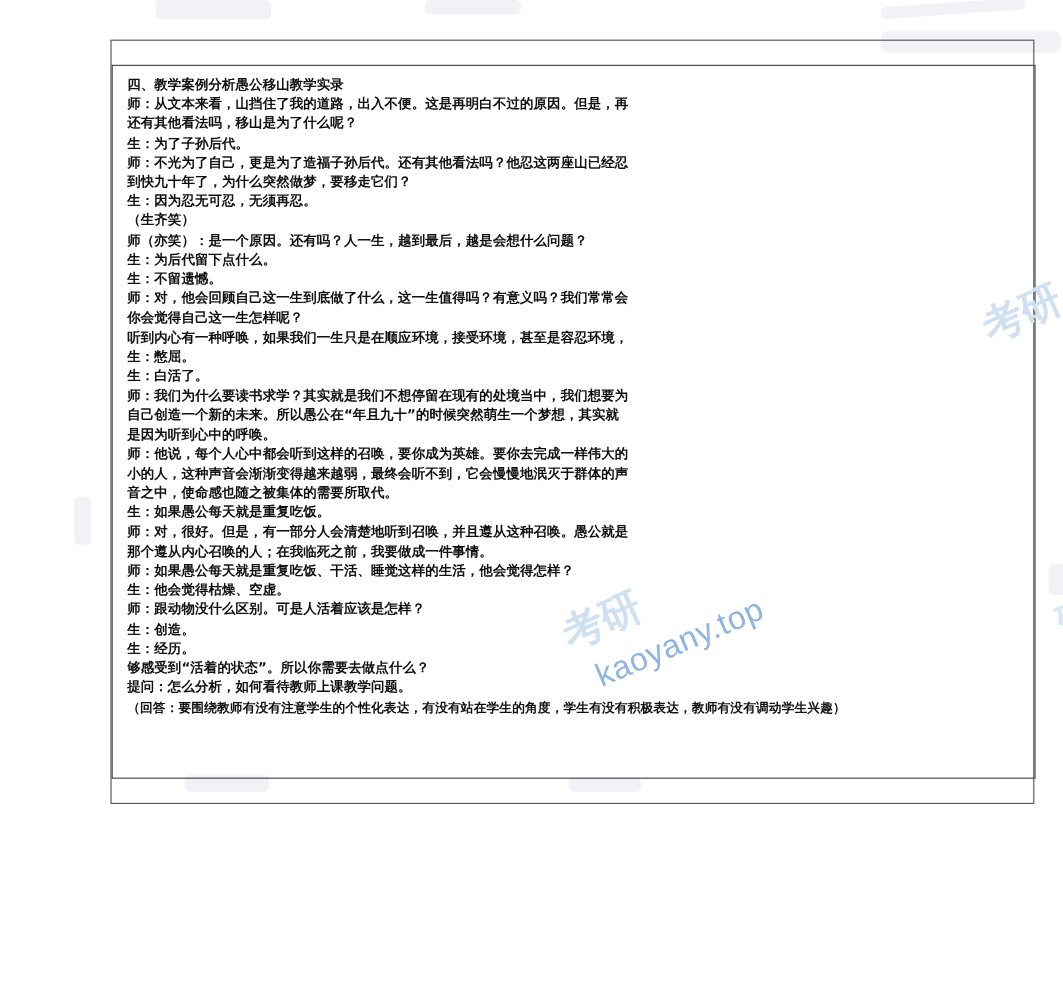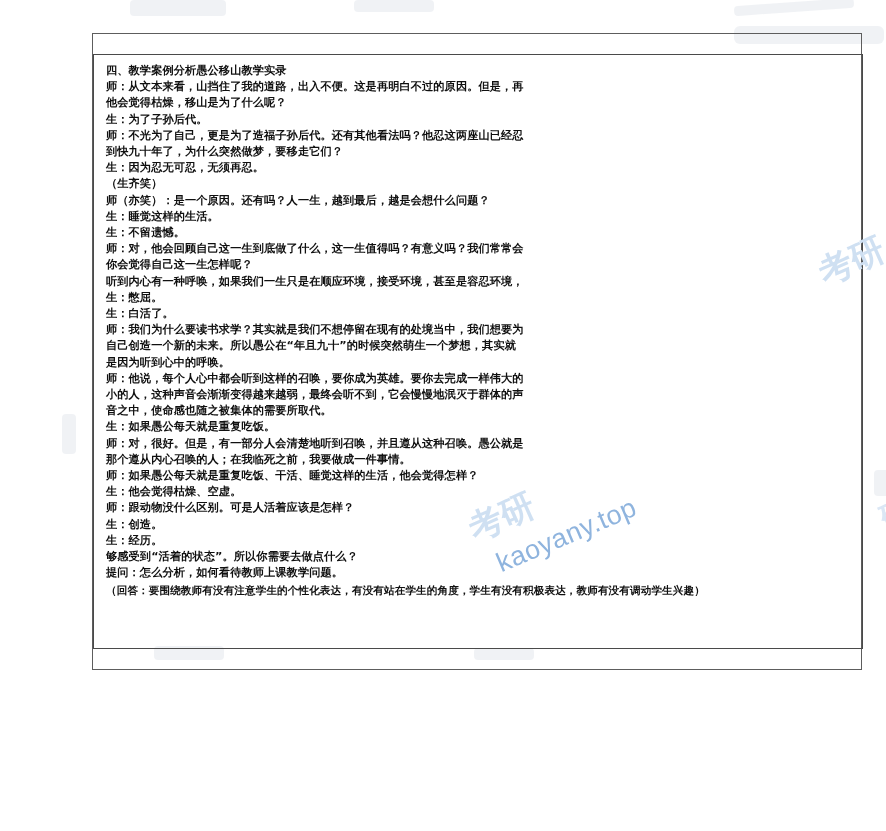--- a/index.html
+++ b/index.html
@@ -143,28 +143,28 @@
   <div class="bg-blob blob6"></div>
   <div class="bg-blob blob7"></div>
   <div class="bg-blob blob8"></div>
 
   <div id="doc-frame">
     <div id="content-box">
 
       <div class="doc-line heading">四、教学案例分析愚公移山教学实录</div>
 
       <div class="doc-line">师：从文本来看，山挡住了我的道路，出入不便。这是再明白不过的原因。但是，再</div>
-      <div class="doc-line">他会觉得枯燥，移山是为了什么呢？</div>
+      <div class="doc-line">还有其他看法吗，移山是为了什么呢？</div>
       <div class="doc-line">生：为了子孙后代。</div>
       <div class="doc-line">师：不光为了自己，更是为了造福子孙后代。还有其他看法吗？他忍这两座山已经忍</div>
       <div class="doc-line">到快九十年了，为什么突然做梦，要移走它们？</div>
       <div class="doc-line">生：因为忍无可忍，无须再忍。</div>
       <div class="doc-line paren-line">（生齐笑）</div>
       <div class="doc-line">师（亦笑）：是一个原因。还有吗？人一生，越到最后，越是会想什么问题？</div>
-      <div class="doc-line">生：睡觉这样的生活。</div>
+      <div class="doc-line">生：为后代留下点什么。</div>
       <div class="doc-line">生：不留遗憾。</div>
       <div class="doc-line">师：对，他会回顾自己这一生到底做了什么，这一生值得吗？有意义吗？我们常常会</div>
       <div class="doc-line">你会觉得自己这一生怎样呢？</div>
       <div class="doc-line">听到内心有一种呼唤，如果我们一生只是在顺应环境，接受环境，甚至是容忍环境，</div>
       <div class="doc-line">生：憋屈。</div>
       <div class="doc-line">生：白活了。</div>
       <div class="doc-line">师：我们为什么要读书求学？其实就是我们不想停留在现有的处境当中，我们想要为</div>
       <div class="doc-line">自己创造一个新的未来。所以愚公在“年且九十”的时候突然萌生一个梦想，其实就</div>
       <div class="doc-line">是因为听到心中的呼唤。</div>
       <div class="doc-line">师：他说，每个人心中都会听到这样的召唤，要你成为英雄。要你去完成一样伟大的</div>

